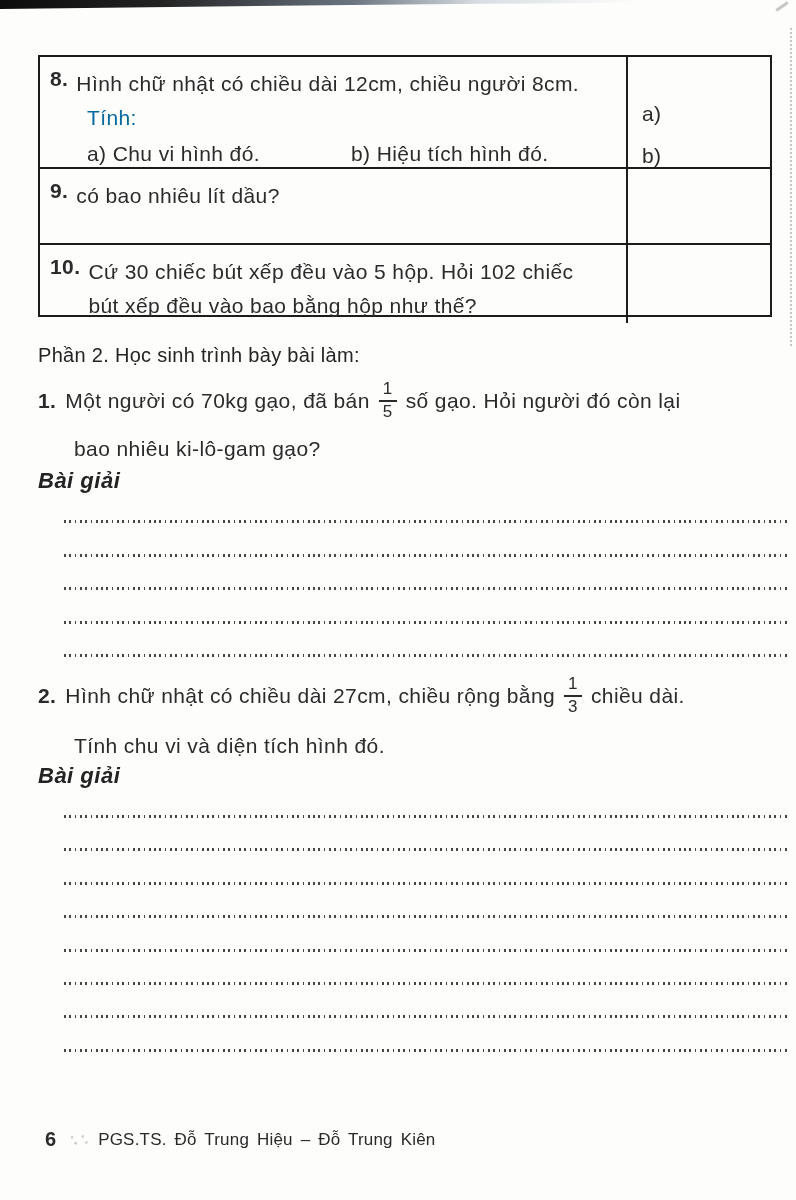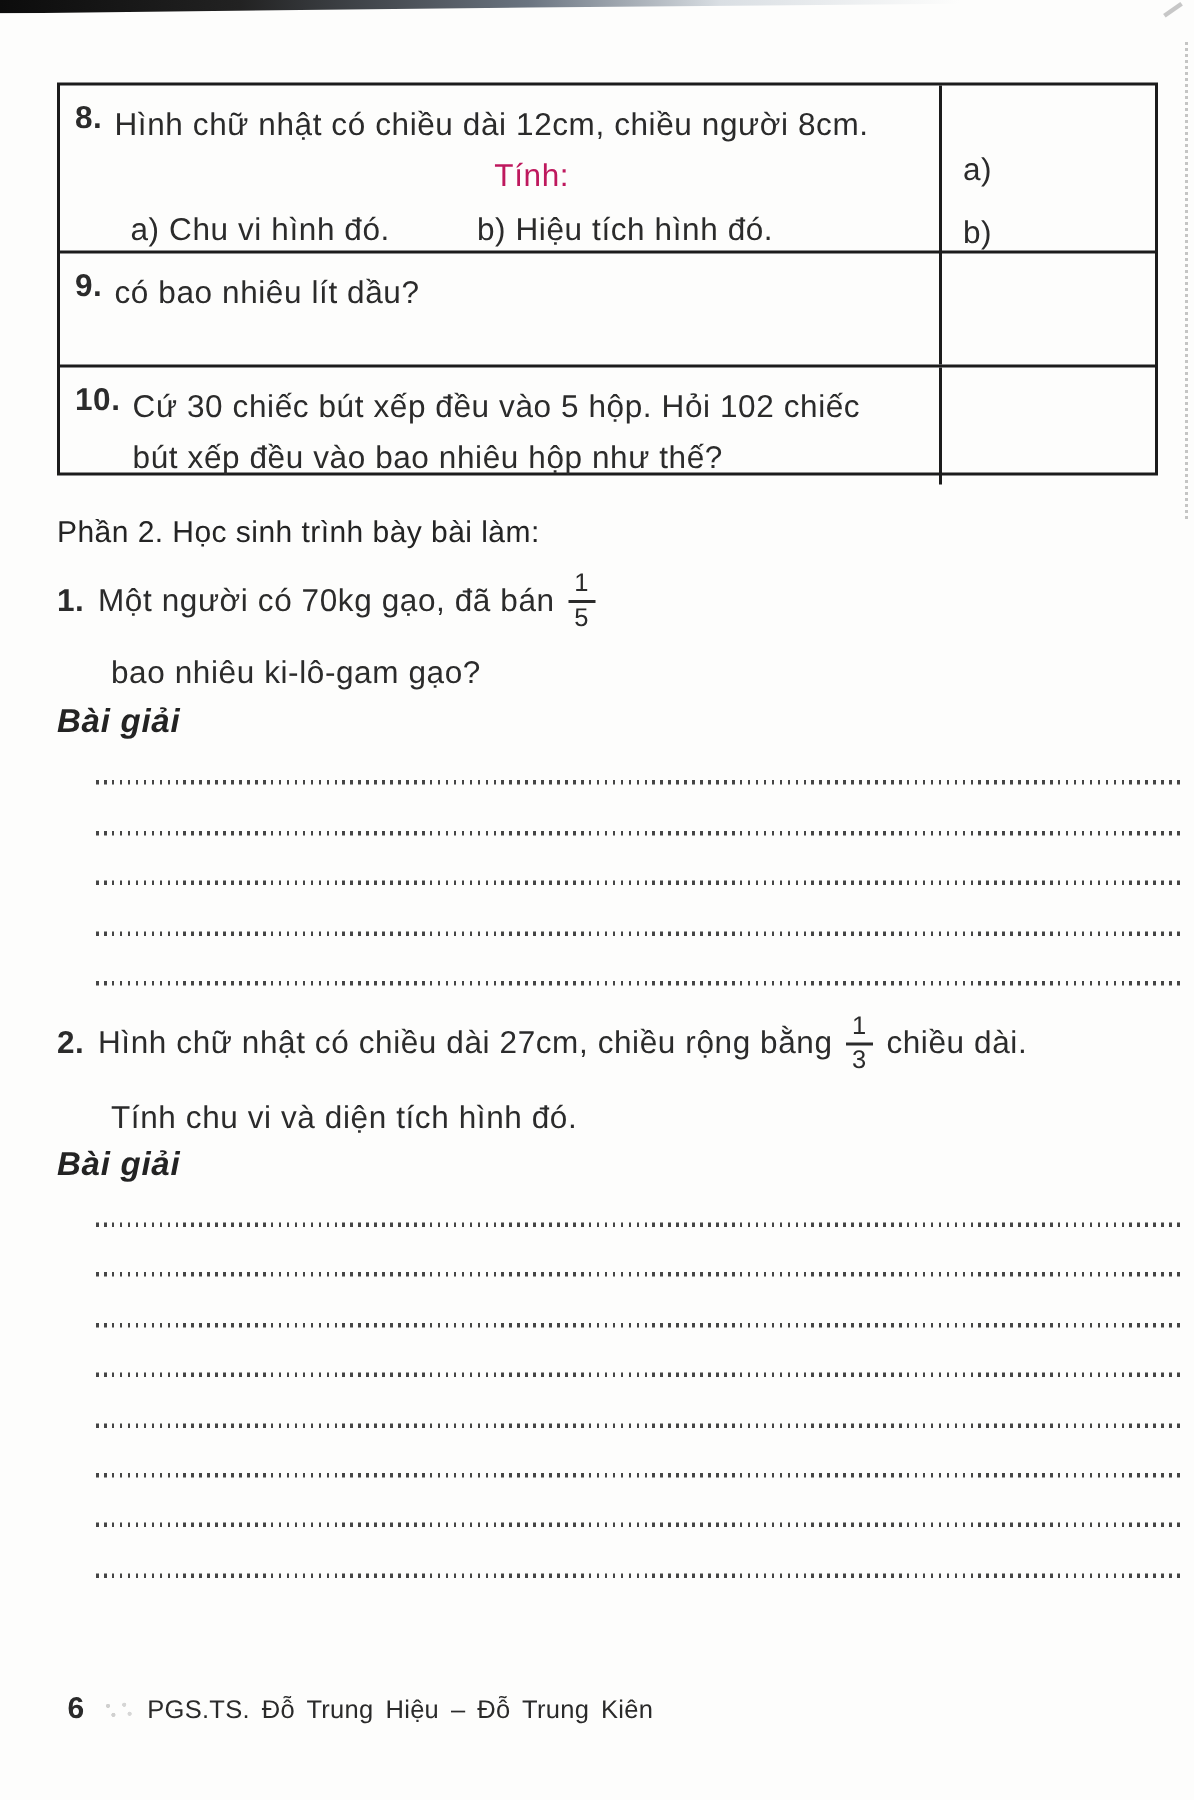--- a/index.html
+++ b/index.html
@@ -34,22 +34,22 @@
     box-sizing:border-box;
     font-size:21px;letter-spacing:.4px;
   }
   .t-row{display:grid;grid-template-columns:588px 1fr;border-bottom:2px solid #1c1c1c;}
   .t-row:last-child{border-bottom:none;}
   .cell-q{border-right:2px solid #1c1c1c;padding:10px 4px 0 10px;box-sizing:border-box;}
   .cell-a{padding:6px 0 0 14px;box-sizing:border-box;}
   .qflex{display:flex;align-items:flex-start;}
   .qnum{font-weight:bold;flex:0 0 auto;padding-right:8px;}
   .qline{line-height:34px;}
-  .faint{color:#be185d;line-height:34px;text-align:center;}
-  .parts{display:flex;line-height:38px;}
+  .faint{color:#0369a1;line-height:34px;}
+  .parts{display:flex;line-height:38px;gap:33px;}
   .part-b{margin-left:58px;}
   .ans-a{margin-top:36px;line-height:30px;}
   .ans-b{margin-top:12px;line-height:30px;}
   
   .sec-heading{
     position:absolute;left:38px;top:344px;
     font-size:20px;font-weight:normal;letter-spacing:.3px;color:#242424;
   }
   .problem-line1{
     position:absolute;left:38px;
@@ -135,38 +135,39 @@
       </div>
       <div class="cell-a"></div>
     </div>
 
     <div class="t-row">
       <div class="cell-q">
         <div class="qflex">
           <span class="qnum">10.</span>
           <div>
             <div class="qline">Cứ 30 chiếc bút xếp đều vào 5 hộp. Hỏi 102 chiếc</div>
-            <div class="qline">bút xếp đều vào bao nhiêu hộp như thế?</div>
+            <div class="qline">bút xếp đều vào bao bằng hộp như thế?</div>
           </div>
         </div>
       </div>
       <div class="cell-a"></div>
     </div>
 
   </div>
 
   <div class="sec-heading">Phần 2. Học sinh trình bày bài làm:</div>
 
   <div class="problem-line1" style="top:376px;height:50px;">
     <span class="pnum">1.</span>
     <span>Một người có 70kg gạo, đã bán</span>
     <span class="frac">
       <span class="fnum">1</span>
       <span class="fden">5</span>
     </span>
+    <span>số gạo. Hỏi người đó còn lại</span>
   </div>
   <div class="problem-line2" style="top:437px;">bao nhiêu ki-lô-gam gạo?</div>
 
   <div class="solution-label" style="top:468px;">Bài giải</div>
 
   <div class="lines-block lines-5" style="top:520px;">
       <div class="dotted-line"></div>
       <div class="dotted-line"></div>
       <div class="dotted-line"></div>
       <div class="dotted-line"></div>

